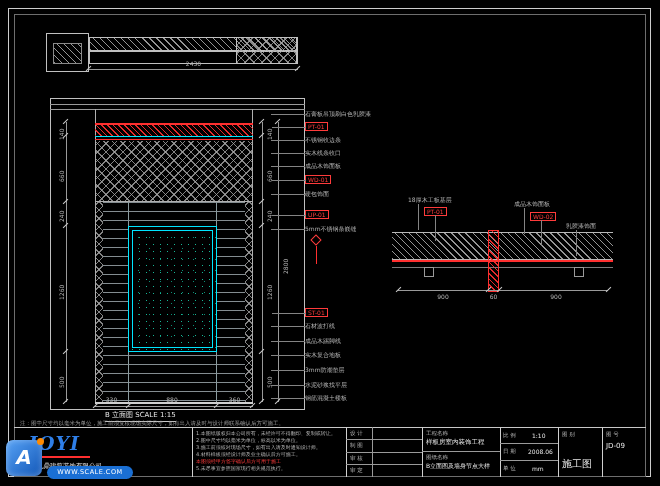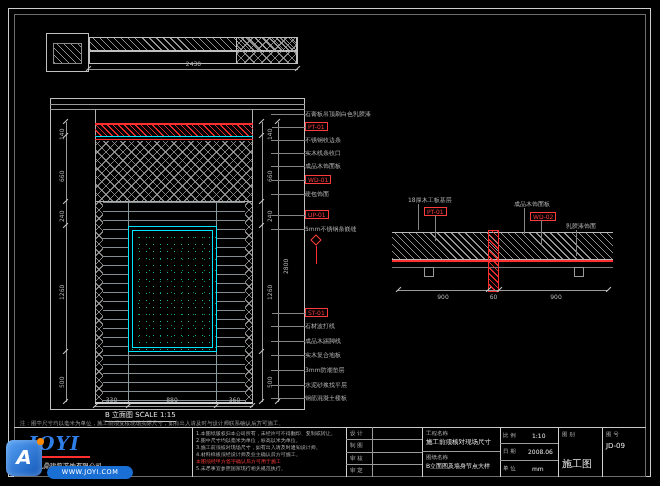--- a/index.html
+++ b/index.html
@@ -179,21 +179,21 @@
   <div class="ln" style="left:346px;top:439px;width:76px;height:1px;"></div>
   <div class="ln" style="left:346px;top:452px;width:76px;height:1px;"></div>
   <div class="ln" style="left:346px;top:464px;width:76px;height:1px;"></div>
   <div class="ln" style="left:372px;top:427px;width:1px;height:50px;"></div>
   <div class="t" style="left:350px;top:430px;font-size:5.5px;">设 计</div>
   <div class="t" style="left:350px;top:442px;font-size:5.5px;">制 图</div>
   <div class="t" style="left:350px;top:455px;font-size:5.5px;">审 核</div>
   <div class="t" style="left:350px;top:467px;font-size:5.5px;">审 定</div>
 
   <div class="t" style="left:426px;top:430px;font-size:5.5px;">工程名称</div>
-  <div class="t tw clip" style="left:426px;top:438px;width:72px;font-size:6.5px;">施工前须核对现场尺寸</div>
+  <div class="t tw clip" style="left:426px;top:438px;width:72px;font-size:6.5px;">样板房室内装饰工程</div>
   <div class="ln" style="left:422px;top:451px;width:78px;height:1px;"></div>
   <div class="t" style="left:426px;top:454px;font-size:5.5px;">图纸名称</div>
   <div class="t tw clip" style="left:426px;top:462px;width:72px;font-size:6px;">B立面图及墙身节点大样</div>
 
   <div class="ln" style="left:500px;top:443px;width:58px;height:1px;"></div>
   <div class="ln" style="left:500px;top:460px;width:58px;height:1px;"></div>
   <div class="t" style="left:503px;top:432px;font-size:5.5px;">比 例</div>
   <div class="t tw" style="left:532px;top:432px;font-size:6px;">1:10</div>
   <div class="t" style="left:503px;top:448px;font-size:5.5px;">日 期</div>
   <div class="t tw" style="left:528px;top:448px;font-size:6px;">2008.06</div>
@@ -204,16 +204,16 @@
   <div class="t tw" style="left:562px;top:458px;font-size:10px;">施工图</div>
 
   <div class="t" style="left:606px;top:431px;font-size:5.5px;">图 号</div>
   <div class="t tw" style="left:606px;top:442px;font-size:7px;">JD-09</div>
 
   <div class="abs" style="left:6px;top:438px;width:130px;height:44px;z-index:5;">
     <div class="cz-icon" style="left:0;top:2px;">
       <span>A</span>
       <span class="cz-dot"></span>
     </div>
-    <div class="cz-url" style="left:41px;top:28px;width:86px;height:13px;">WWW.JOYI.COM</div>
+    <div class="cz-url" style="left:41px;top:28px;width:86px;height:13px;">WWW.SCALE.COM</div>
   </div>
 
 </div>
 
 </body></html>

